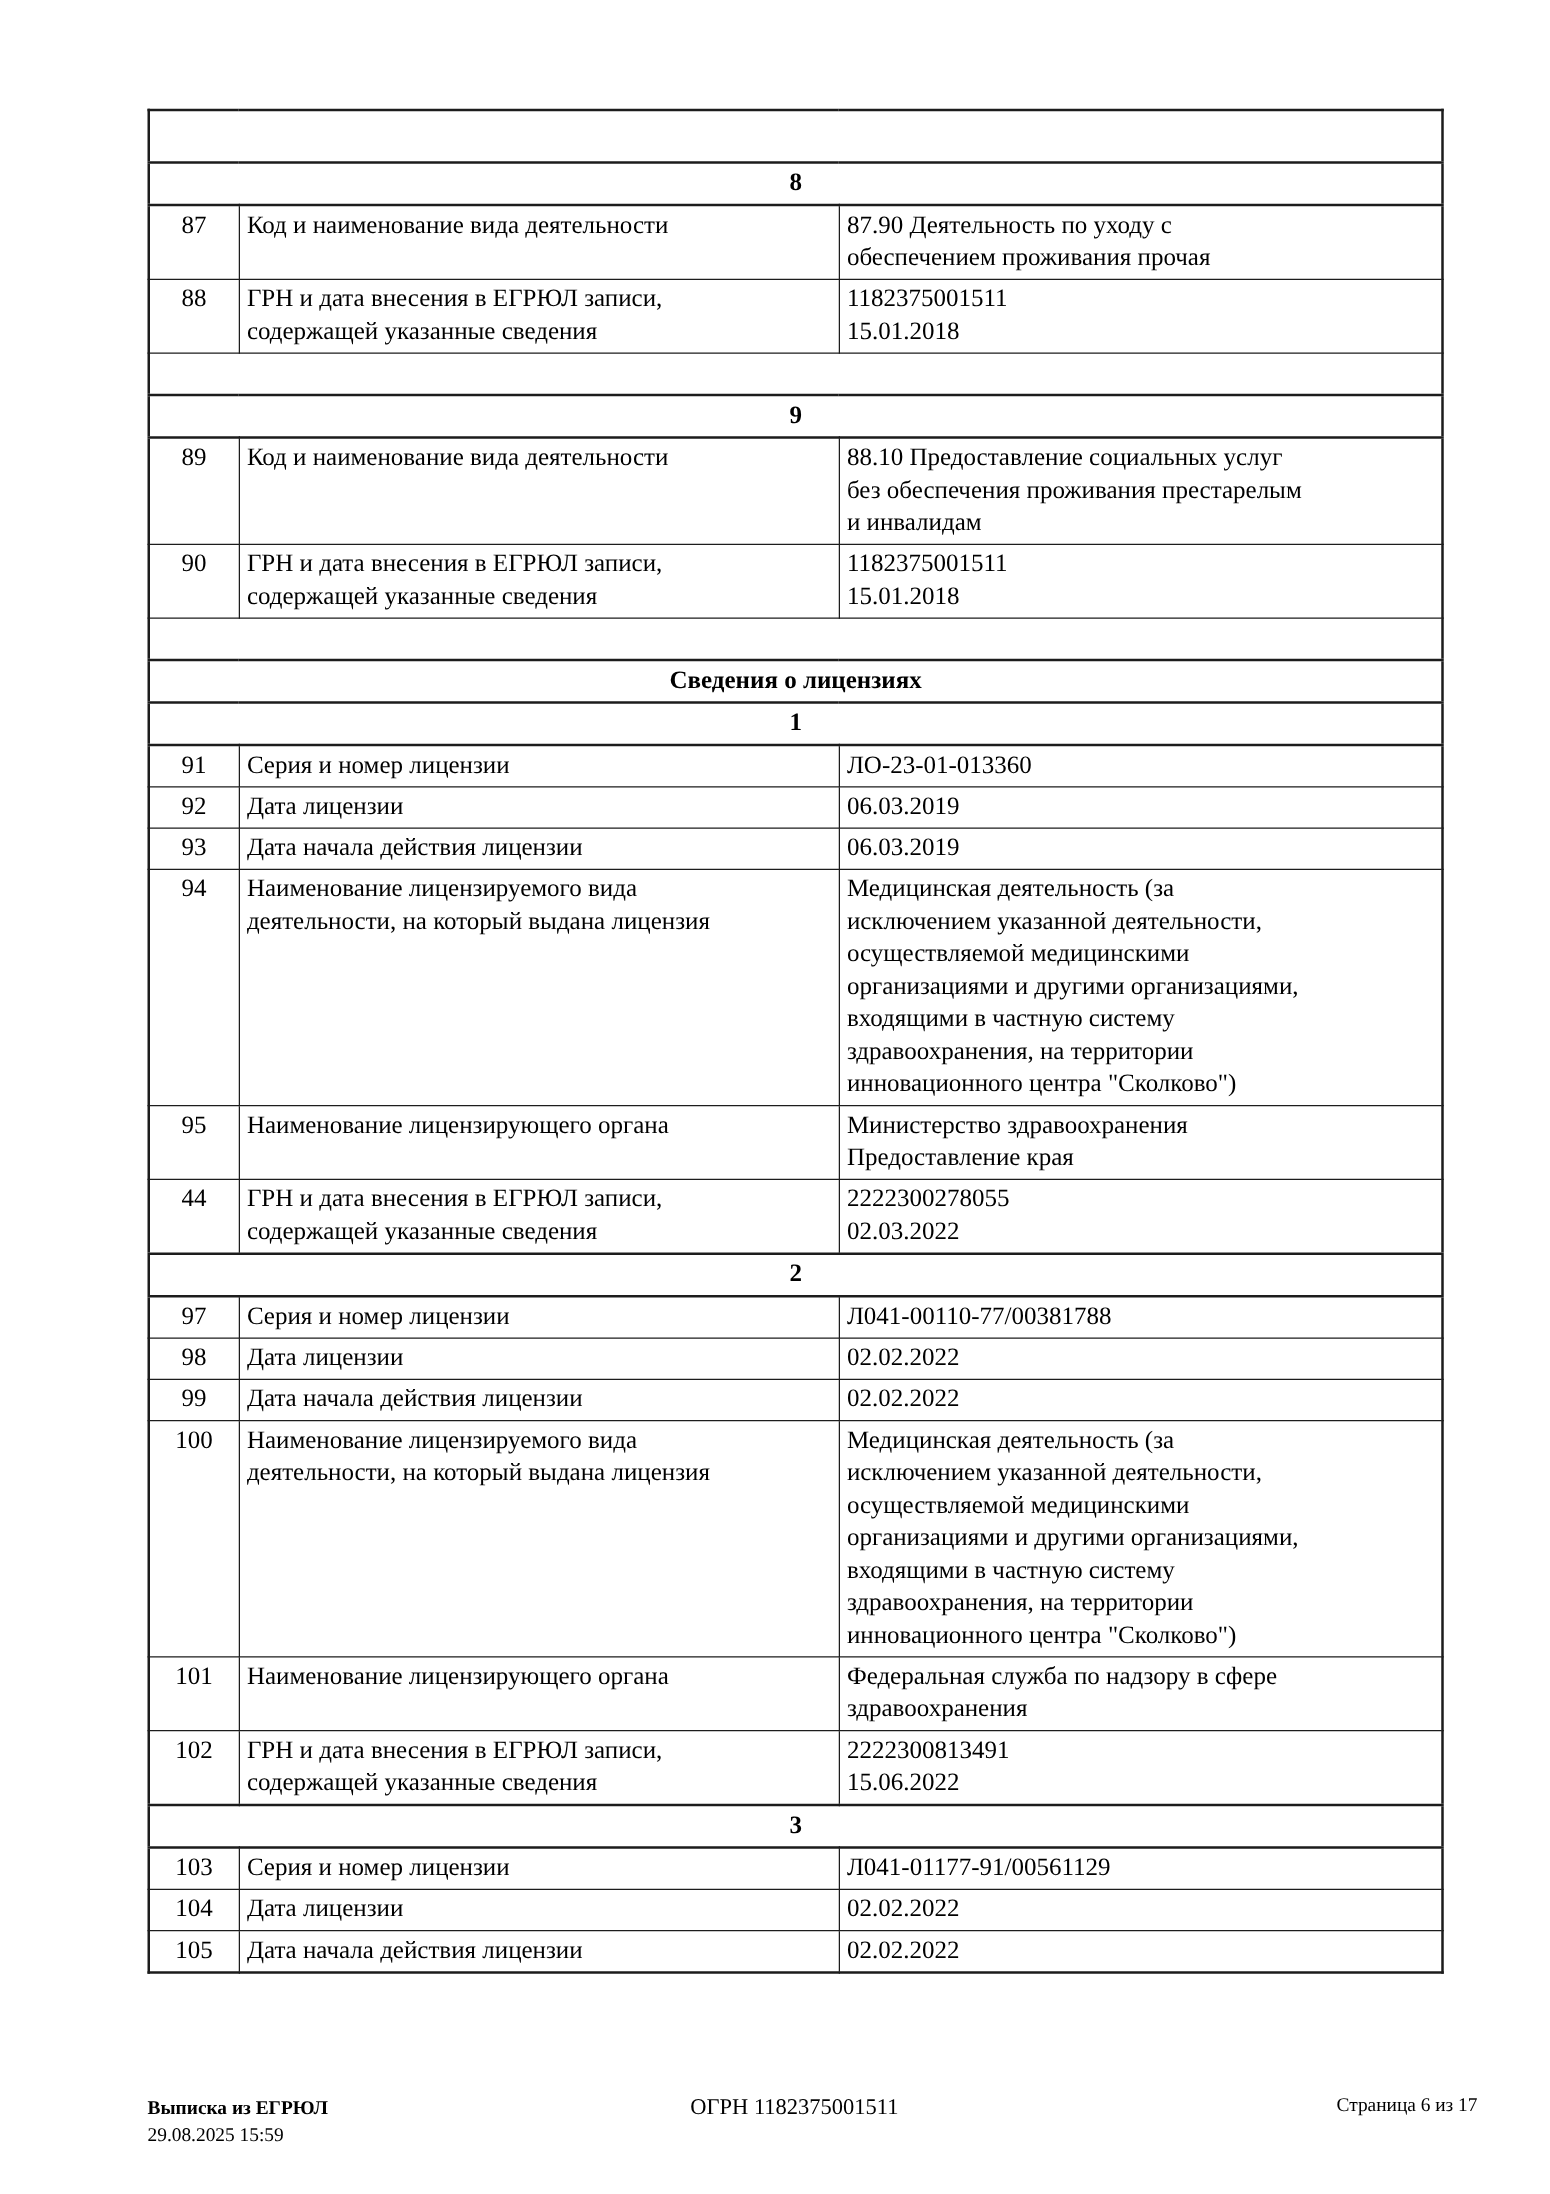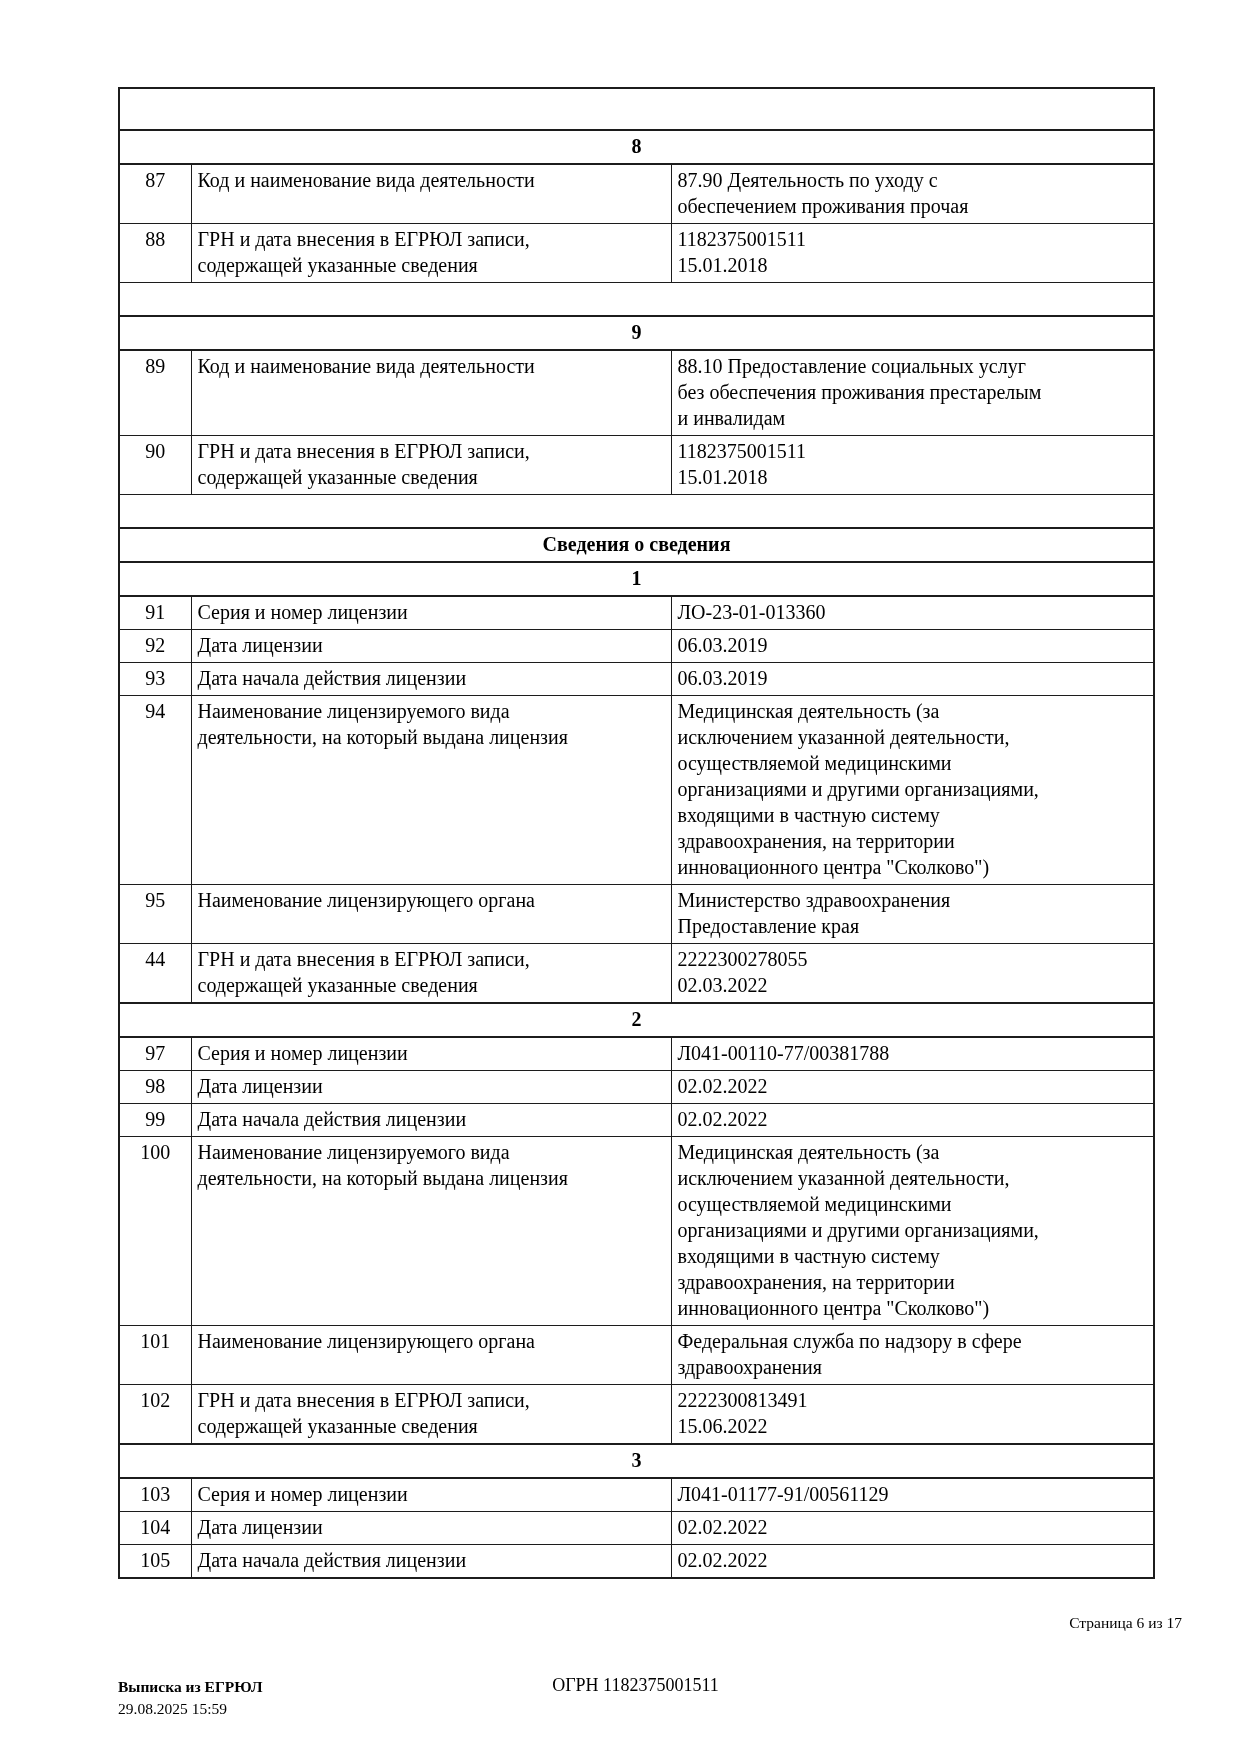--- a/index.html
+++ b/index.html
@@ -69,21 +69,21 @@
     left: 118px;
     width: 1035px;
     top: 1674px;
     text-align: center;
     font-size: 18px;
     line-height: 22px;
   }
   .footer-right {
     position: absolute;
     right: 58px;
-    top: 1612px;
+    top: 1674px;
     font-size: 15.5px;
     line-height: 22px;
   }
 </style>
 </head>
 <body>
 
 <div class="page">
 
   <div class="table-wrap">
@@ -130,21 +130,21 @@
             <td class="num-cell">90</td>
             <td class="field-cell">ГРН и дата внесения в ЕГРЮЛ записи,
 содержащей указанные сведения</td>
             <td class="value-cell">1182375001511
 15.01.2018</td>
           </tr>
           <tr class="spacer-row">
             <td colspan="3"></td>
           </tr>
           <tr class="section-row">
-            <td colspan="3">Сведения о сведения</td>
+            <td colspan="3">Сведения о лицензиях</td>
           </tr>
           <tr class="group-row">
             <td colspan="3">1</td>
           </tr>
           <tr>
             <td class="num-cell">91</td>
             <td class="field-cell">Серия и номер лицензии</td>
             <td class="value-cell">ЛО-23-01-013360</td>
           </tr>
           <tr>

